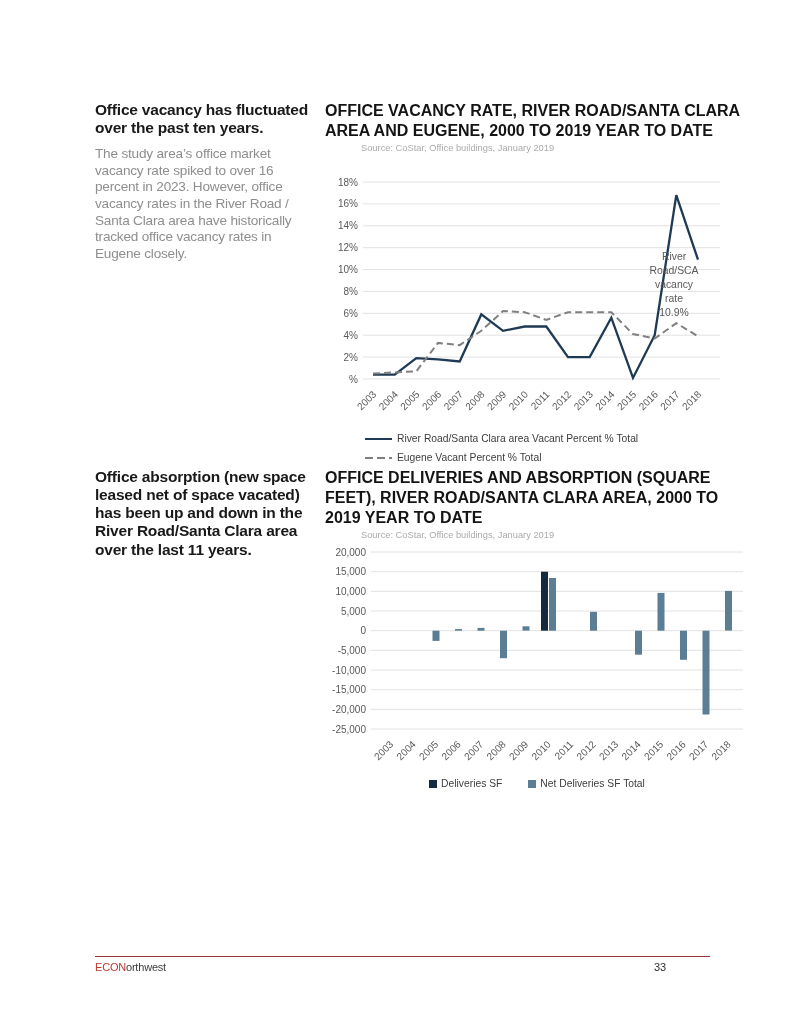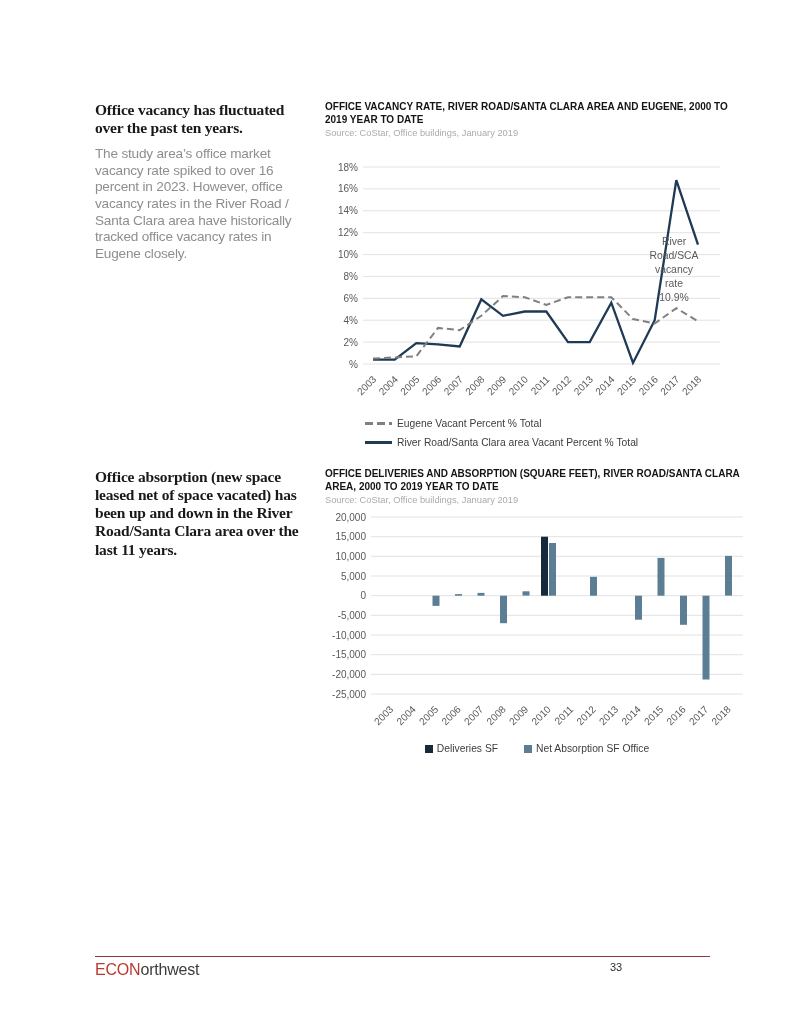--- a/index.html
+++ b/index.html
@@ -9,41 +9,40 @@
     font-family:"Liberation Sans", sans-serif;
   }
   .row { position:absolute; left:95px; display:flex; }
   .row1 { top:101px; }
   .row2 { top:468px; }
   .text-col { width:218px; margin-right:12px; flex:none; }
   .chart-col { width:424px; flex:none; }
   .sec-heading {
     font-size:15.5px; line-height:1.17; font-weight:bold; color:#191919;
     letter-spacing:-0.2px;
-    font-family:Liberation Serif, serif;
   }
   .sec-body {
     margin-top:9px; font-size:13.6px; line-height:1.22; color:#8e8e8e;
     letter-spacing:-0.2px;
   }
-  .chart-title { font-size:10px; line-height:1.26; font-weight:bold; color:#141414; }
-  .chart-source { margin-top:2px; font-size:9.3px; color:#ababab; }
+  .chart-title { font-size:16px; line-height:1.26; font-weight:bold; color:#141414; }
+  .chart-source { margin-top:2px; font-size:9.3px; color:#ababab;margin-left:36px; }
   svg.chart { display:block; margin-top:3px; }
   svg.chart text { font-family:"Liberation Sans", sans-serif; }
   .legend { font-size:10.3px; color:#3d3d3d; }
   .legend1 { margin-left:40px; margin-top:1px; }
   .legend1 .legend-row { display:flex; align-items:center; height:19px; }
   .marker-line { width:27px; height:2.5px; margin-right:5px; flex:none; }
   .marker-line.dashed { height:2.5px; }
   .legend2 { display:flex; justify-content:center; gap:26px; margin-top:3px; }
   .legend2 .legend-item { display:flex; align-items:center; }
   .swatch { width:8px; height:8px; margin-right:4px; flex:none; }
   .footer-rule { position:absolute; left:95px; top:956px; width:615px; height:1.3px; }
-  .brand { position:absolute; left:95px; top:961px; font-size:16px; letter-spacing:-0.2px; color:#3c3c3c; }
-  .pagenum { position:absolute; top:961px; left:610px; width:100px; text-align:left; font-size:11px; color:#2e2e2e; }
+  .brand { position:absolute; left:95px; top:961px; font-size:11px; letter-spacing:-0.2px; color:#3c3c3c; }
+  .pagenum { position:absolute; top:961px; left:610px; width:100px; text-align:center; font-size:11px; color:#2e2e2e; }
 </style>
 </head>
 <body>
 
 <div class="row row1">
   <div class="text-col">
     <div class="sec-heading">Office vacancy has fluctuated over the past ten years.</div>
     <p class="sec-body">The study area’s office market vacancy rate spiked to over 16 percent in 2023. However, office vacancy rates in the River Road / Santa Clara area have historically tracked office vacancy rates in Eugene closely.</p>
   </div>
   <div class="chart-col">
@@ -97,26 +96,26 @@
         <g fill="#595959" font-size="10.4px" text-anchor="middle">
           <text x="349" y="104">River</text>
           <text x="349" y="118">Road/SCA</text>
           <text x="349" y="132">vacancy</text>
           <text x="349" y="146">rate</text>
           <text x="349" y="160">10.9%</text>
         </g>
       </svg>
     <div class="legend legend1">
       <div class="legend-row">
+        <span class="marker-line solid" style="background: rgb(31, 58, 84);"></span>
+        <span>River Road/Santa Clara area Vacant Percent % Total</span>
+      </div>
+      <div class="legend-row">
         <span class="marker-line dashed" style="background: repeating-linear-gradient(90deg, rgb(128, 128, 128) 0px, rgb(128, 128, 128) 8px, rgba(0, 0, 0, 0) 8px, rgba(0, 0, 0, 0) 12px);"></span>
         <span>Eugene Vacant Percent % Total</span>
-      </div>
-      <div class="legend-row">
-        <span class="marker-line solid" style="background: rgb(31, 58, 84);"></span>
-        <span>River Road/Santa Clara area Vacant Percent % Total</span>
       </div>
     </div>
   </div>
 </div>
 
 <div class="row row2">
   <div class="text-col">
     <div class="sec-heading">Office absorption (new space leased net of space vacated) has been up and down in the River Road/Santa Clara area over the last 11 years.</div>
   </div>
   <div class="chart-col">
@@ -181,21 +180,21 @@
           <text x="406.5" y="202" transform="rotate(-45 406.5 202)">2018</text>
         </g>
       </svg>
     <div class="legend legend2">
       <div class="legend-item">
         <span class="swatch" style="background: rgb(22, 42, 62);"></span>
         <span>Deliveries SF</span>
       </div>
       <div class="legend-item">
         <span class="swatch" style="background: rgb(91, 126, 149);"></span>
-        <span>Net Absorption SF Office</span>
+        <span>Net Deliveries SF Total</span>
       </div>
     </div>
   </div>
 </div>
 
 <div class="footer-rule" style="background: rgb(148, 54, 52);"></div>
 <div class="brand"><span style="color: rgb(187, 58, 46);">ECON</span><span>orthwest</span></div>
 <div class="pagenum">33</div>
 
 </body></html>

